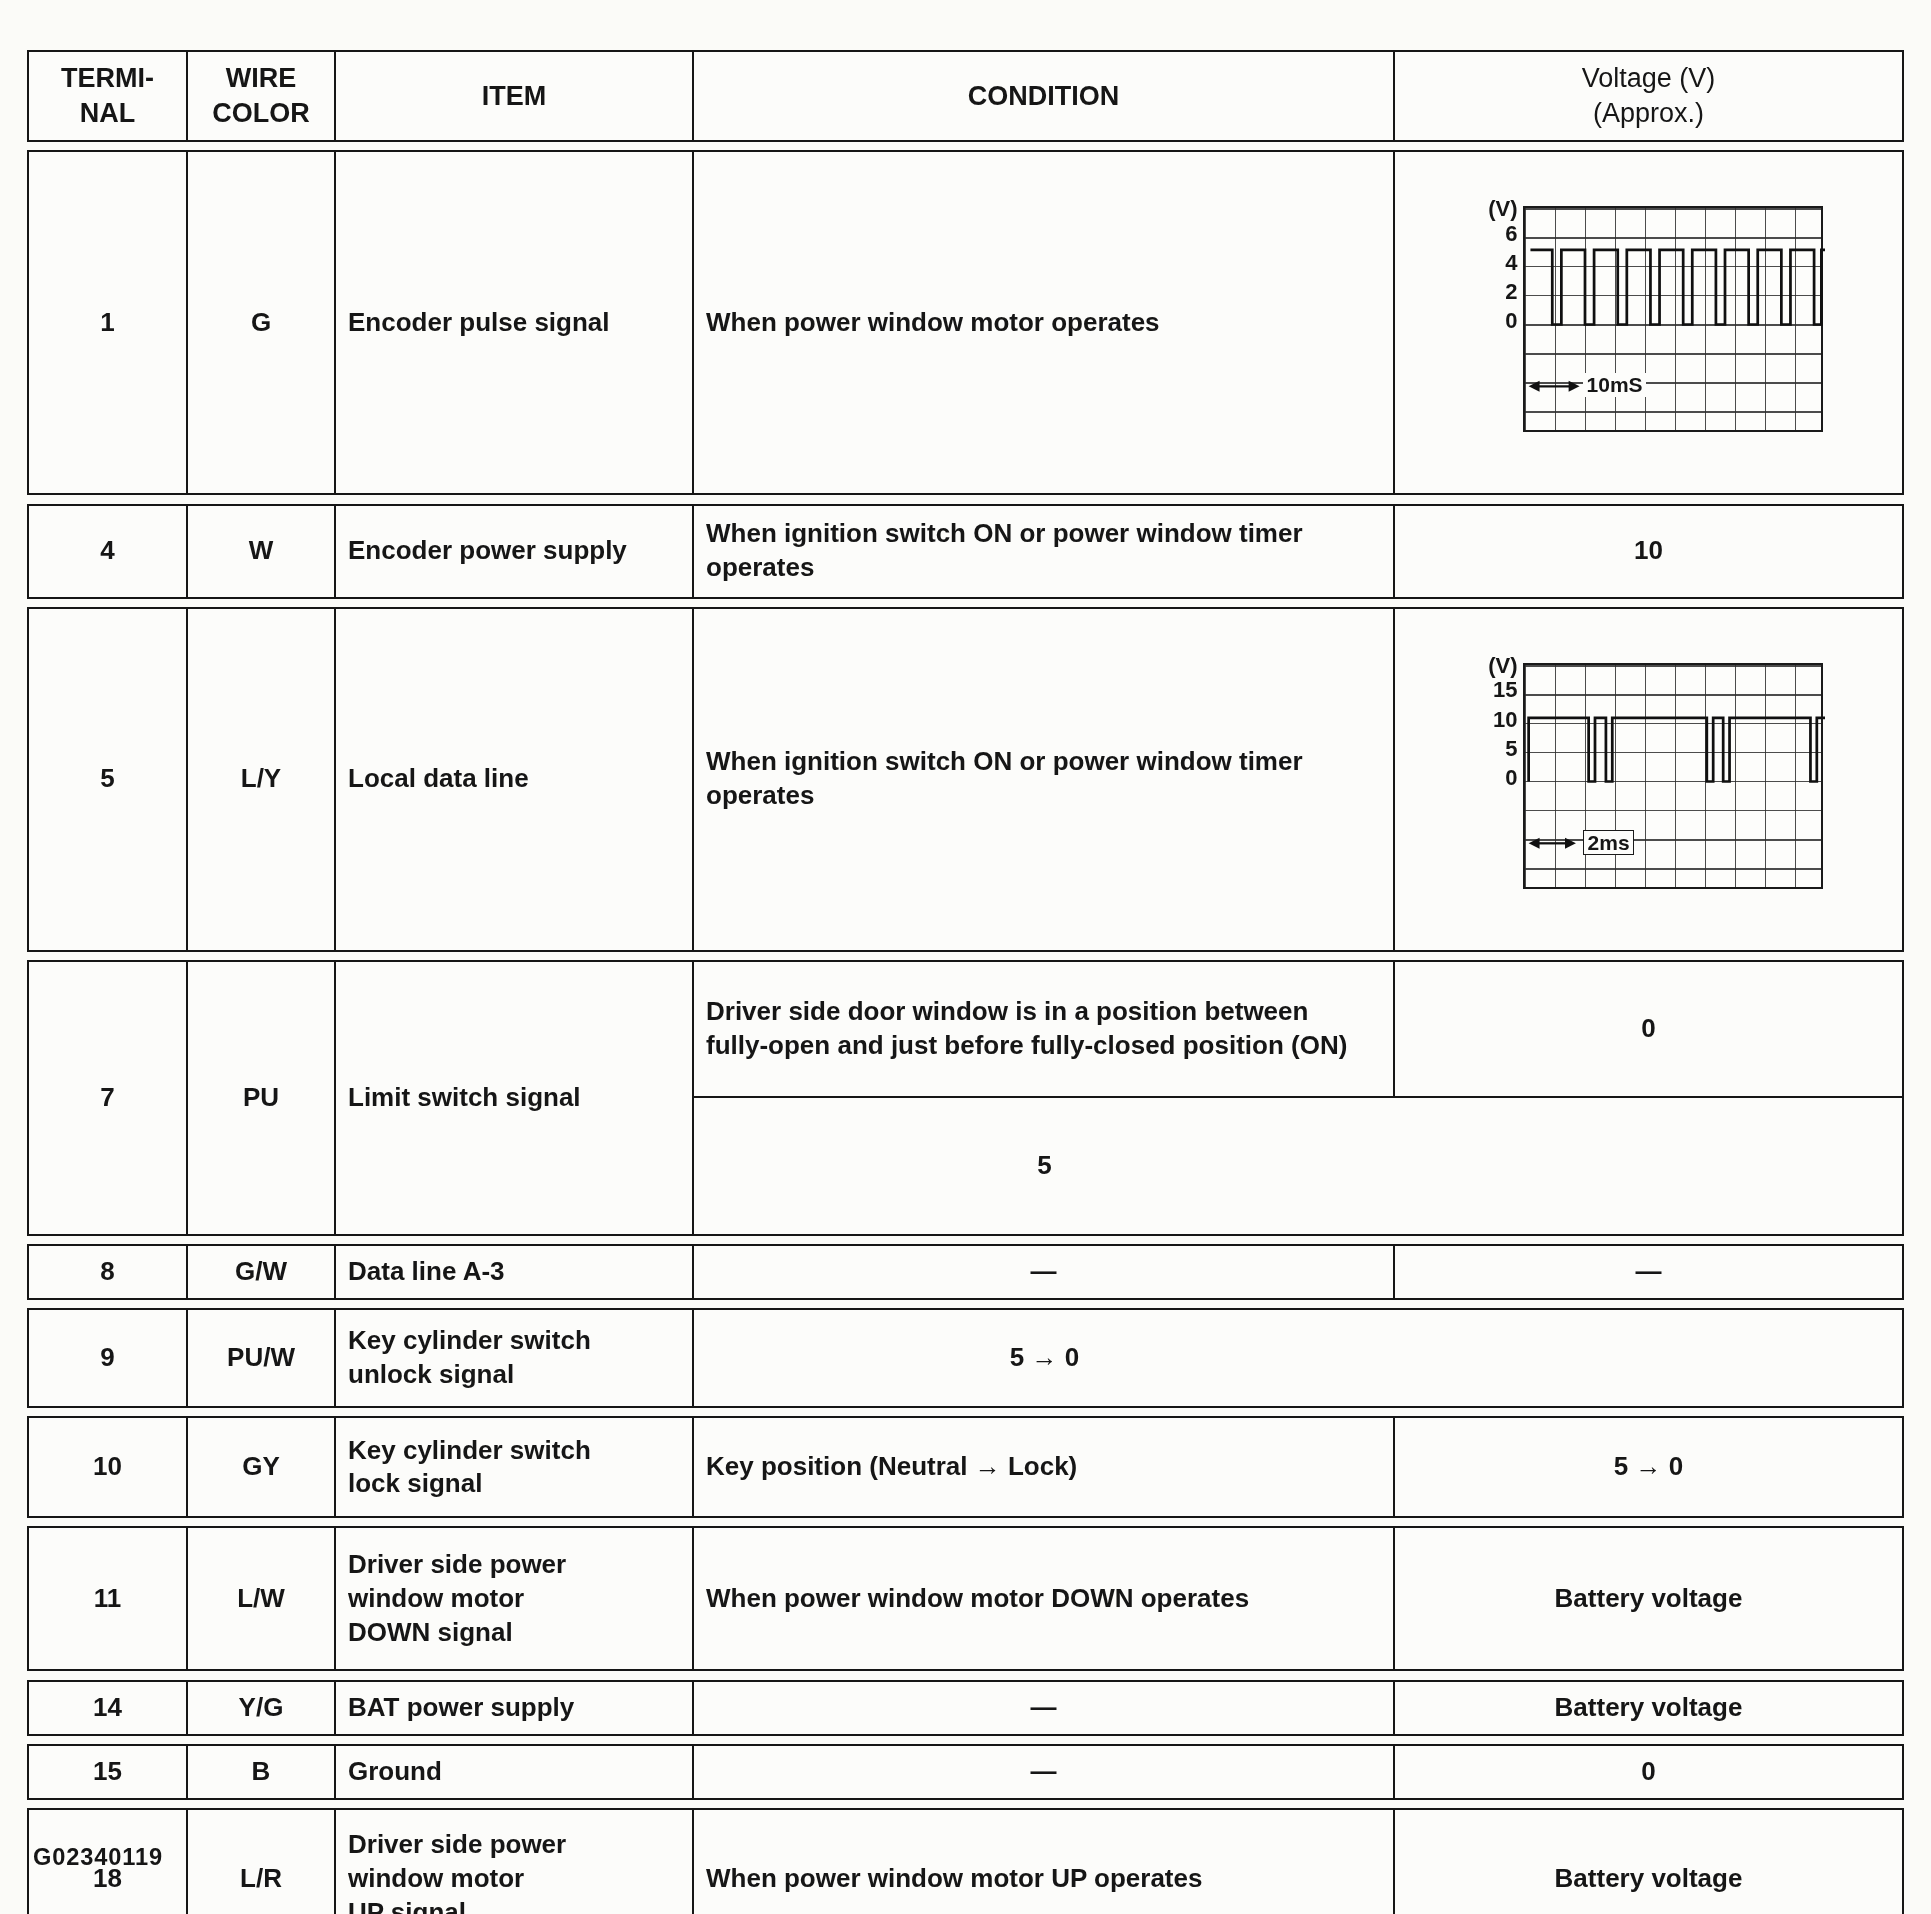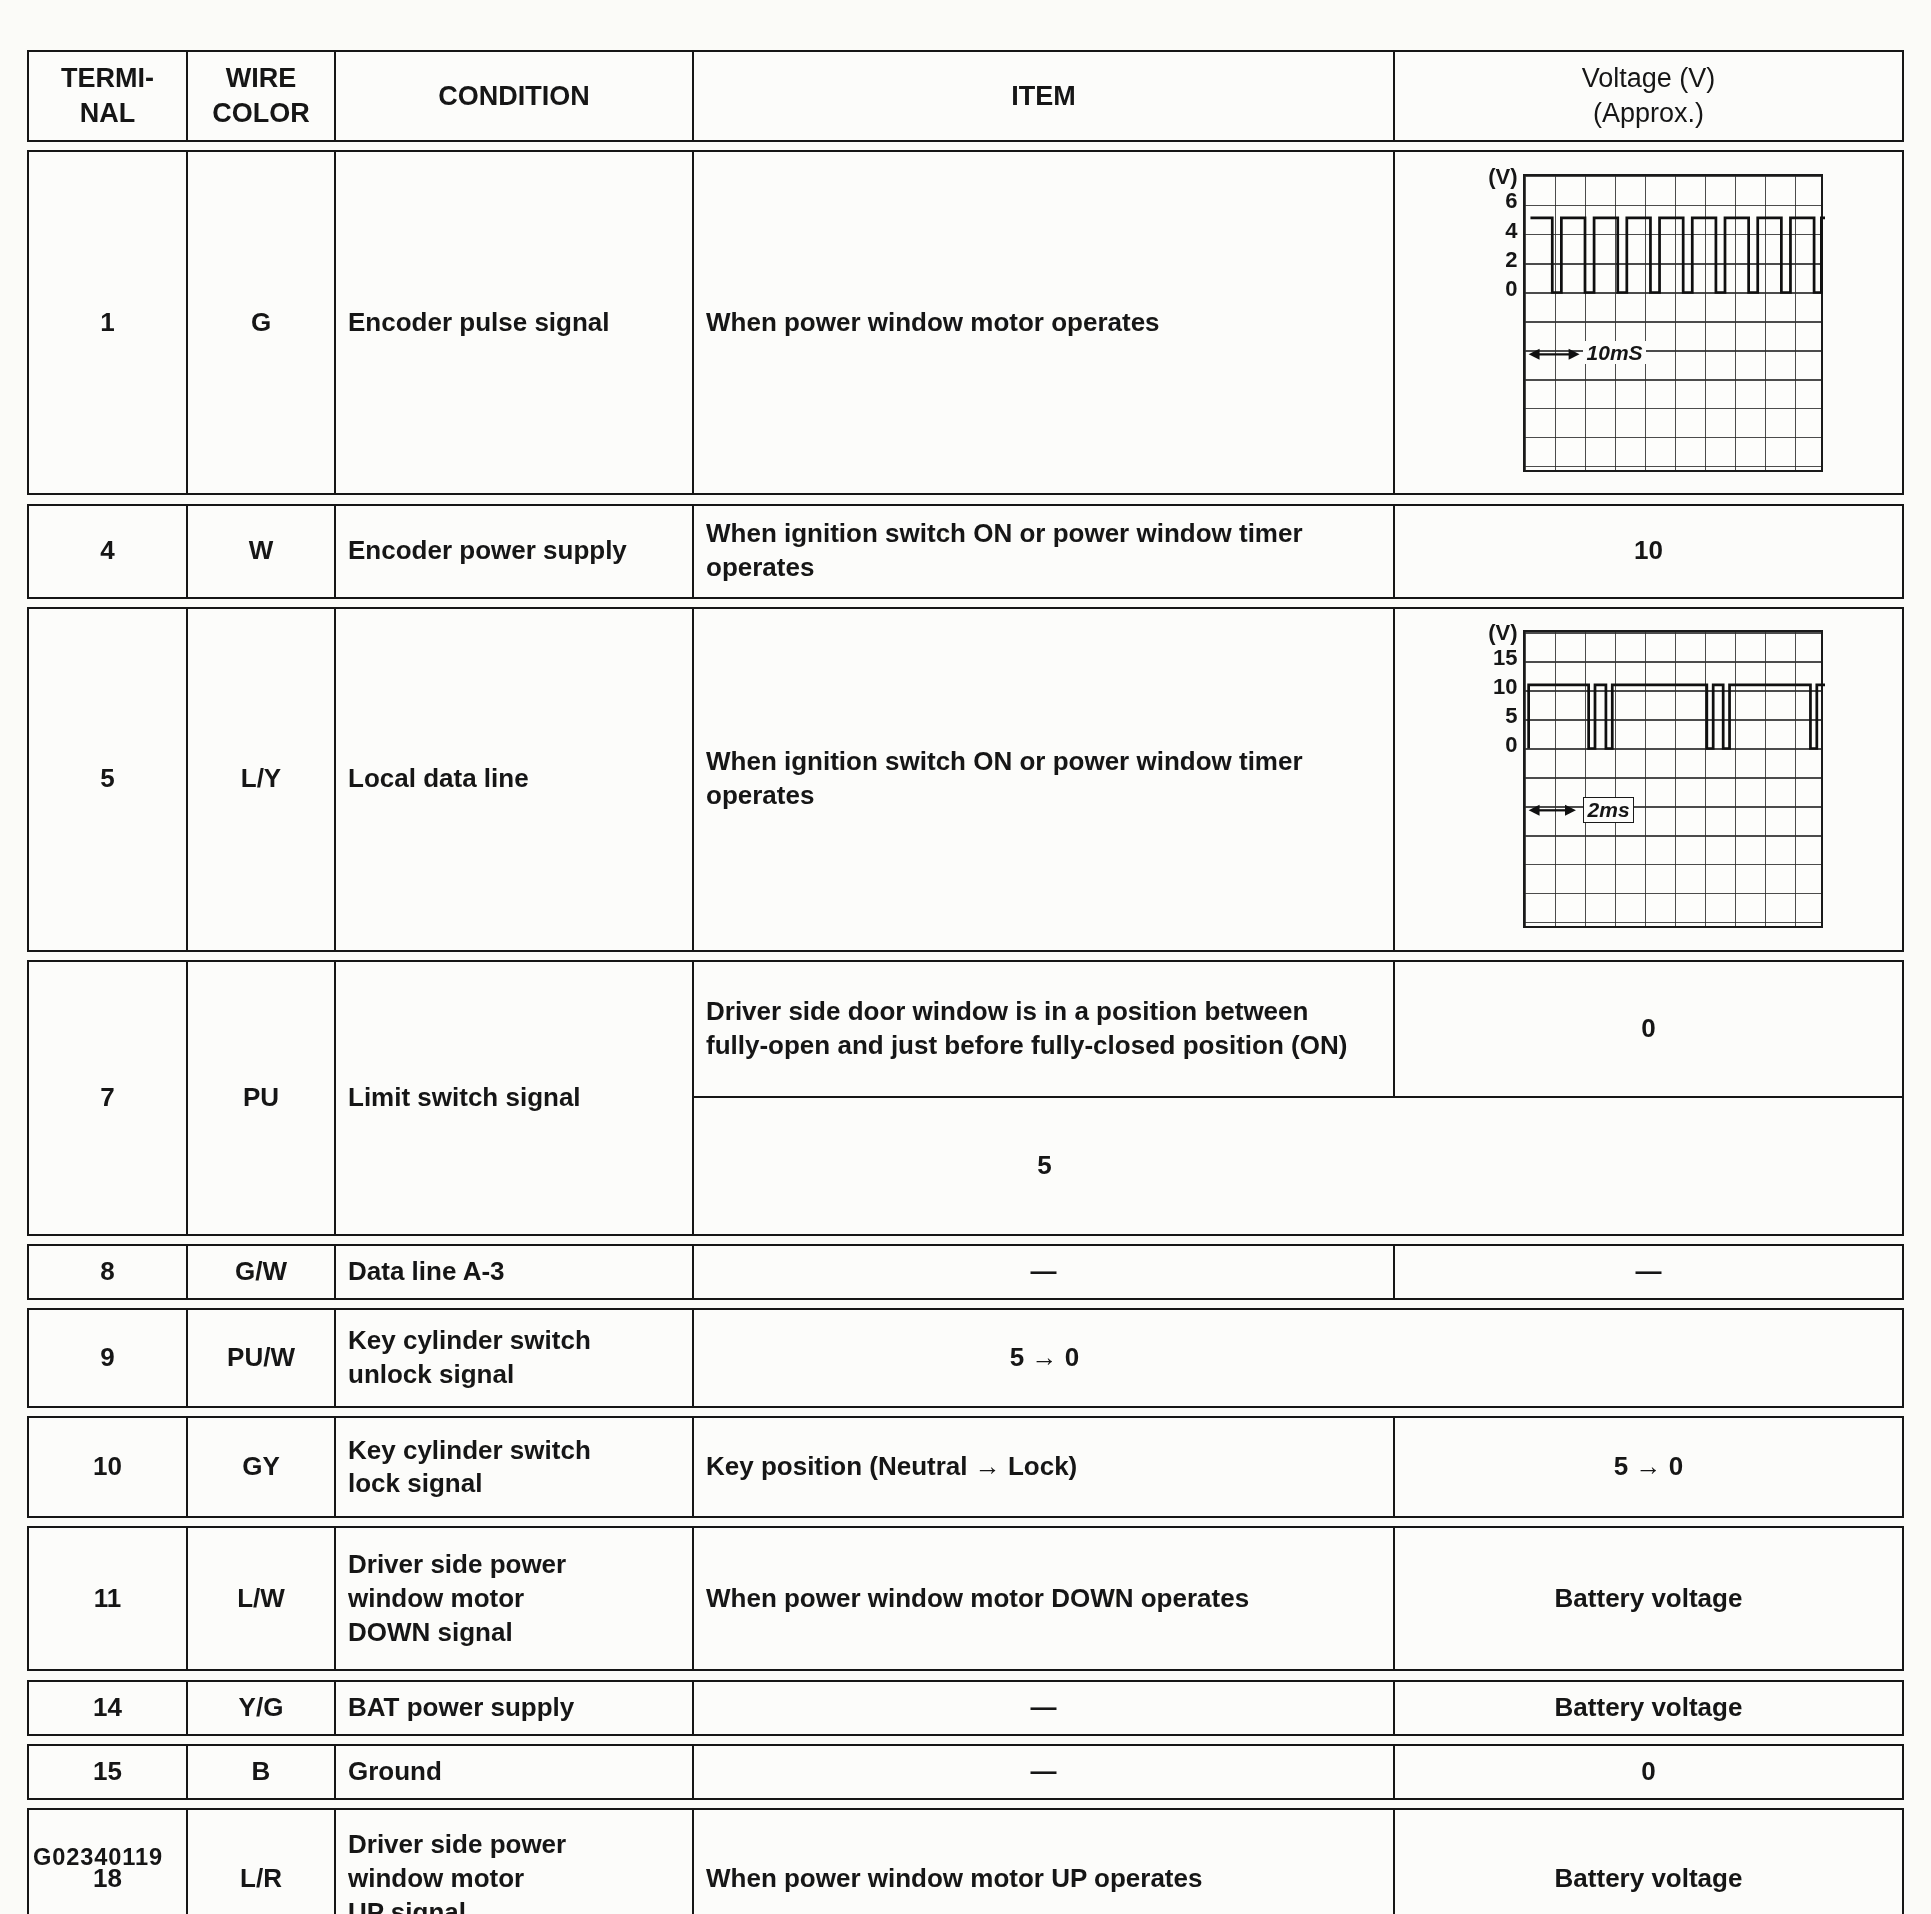--- a/index.html
+++ b/index.html
@@ -52,27 +52,26 @@
     position:relative;width:49px;height:233px;flex:0 0 49px;
     font-size:22px;font-weight:bold;
   }
   .ylabels span{position:absolute;right:5.5px;line-height:23.6px;white-space:nowrap}
   .yl-unit{top:-9px}
   .yl-0{top:15.5px}
   .yl-1{top:45px}
   .yl-2{top:74px}
   .yl-3{top:103px}
   .grid-box{
-    position:relative;width:300px;height:298px;flex:0 0 300px;
+    position:relative;width:300px;height:226px;flex:0 0 300px;
     border:2.3px solid #1a1a1a;
     background-image:
       repeating-linear-gradient(to right, rgba(45,45,45,.85) 0 1.5px, transparent 1.5px 30px),
       repeating-linear-gradient(to bottom, rgba(45,45,45,.85) 0 1.5px, transparent 1.5px 29px);
     background-color:#fdfdfb;
-    font-style:italic;
   }
   .grid-box svg{position:absolute;left:0;top:0}
   .trace{fill:none;stroke:#101010;stroke-width:3}
   .tline{stroke:#101010;stroke-width:2.5}
   .ah{fill:#101010}
   .tlabel{
     position:absolute;left:58px;top:165px;
     font-size:21px;font-weight:bold;line-height:23.6px;
     background:#fdfdfb;padding:0 3.6px;
   }
@@ -85,22 +84,22 @@
 </head>
 <body>
 
 <div class="table">
 
   <div class="row rh">
     <div class="c">TERMI-
 NAL</div>
     <div class="c">WIRE
 COLOR</div>
+    <div class="c">ITEM</div>
     <div class="c">CONDITION</div>
-    <div class="c">ITEM</div>
     <div class="c c5 hv">Voltage (V)
 (Approx.)</div>
   </div>
 
   <div class="row r1">
     <div class="c">1</div>
     <div class="c">G</div>
     <div class="c left item">Encoder pulse signal</div>
     <div class="c left cond">When power window motor operates</div>
     <div class="c c5">

